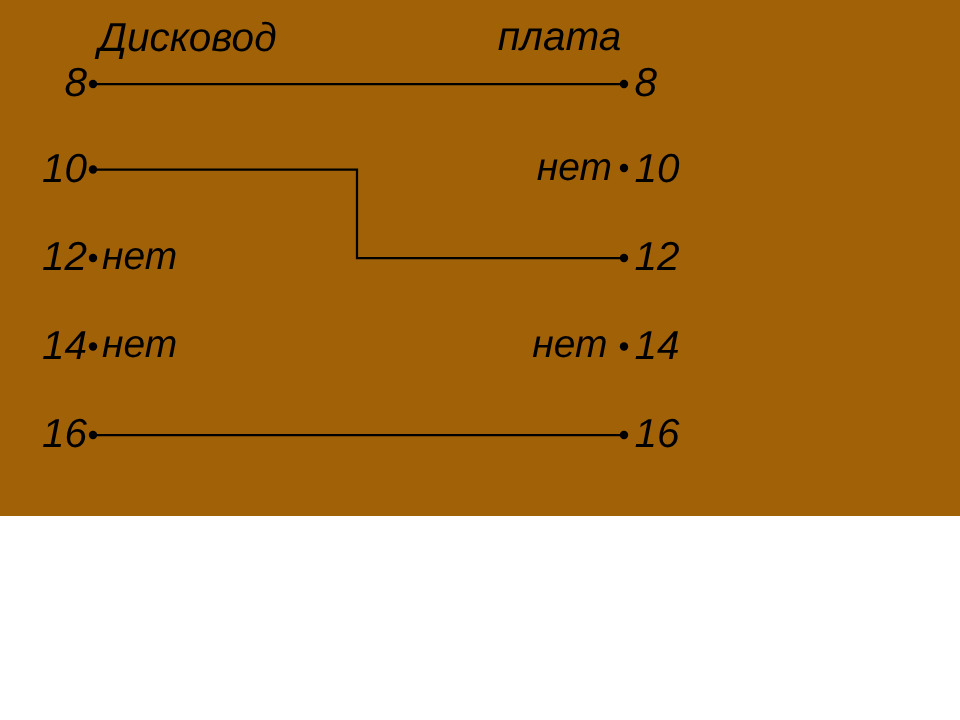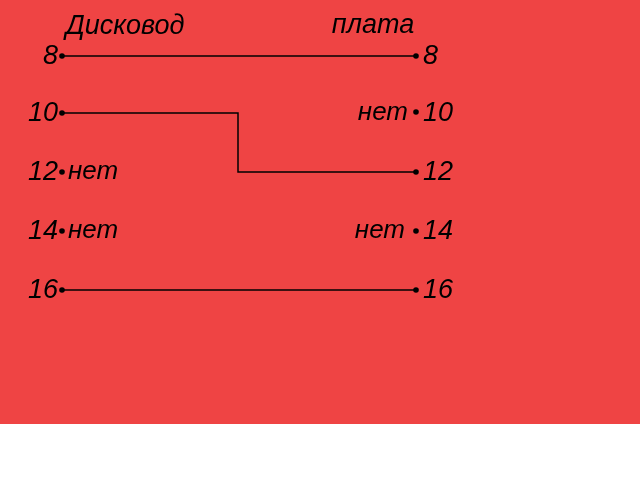--- a/index.html
+++ b/index.html
@@ -6,22 +6,22 @@
     margin: 0;
     padding: 0;
     background: #ffffff;
     width: 640px;
     height: 480px;
     overflow: hidden;
   }
   .stage {
     position: relative;
     width: 640px;
-    height: 424px;
-    background: #ef4444;
+    height: 344px;
+    background: #a16207;
   }
   svg text {
     font-family: "Liberation Sans", "DejaVu Sans", sans-serif;
     font-style: italic;
     fill: #000000;
   }
   .hdr   { font-size: 27px; }
   .pin   { font-size: 27px; }
   .note  { font-size: 26px; }
   .wire  { stroke: #000000; stroke-width: 1.5; fill: none; }

